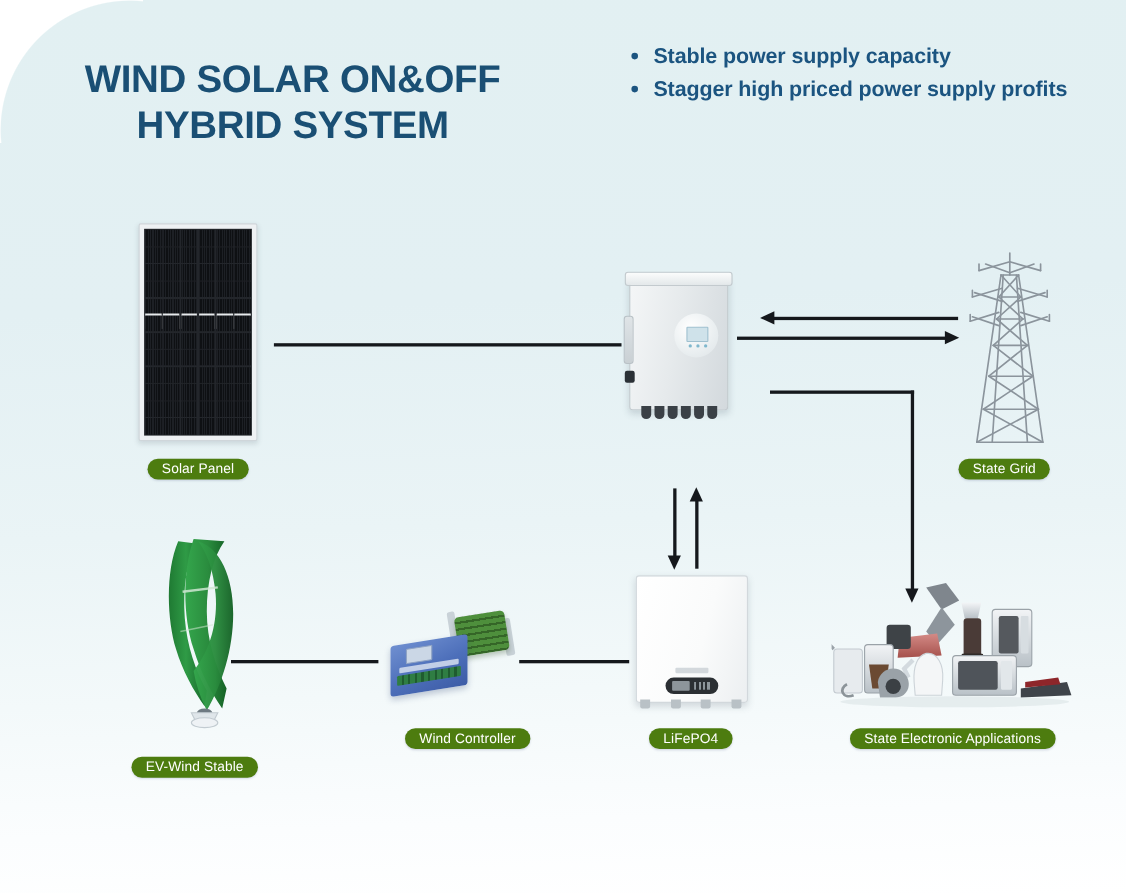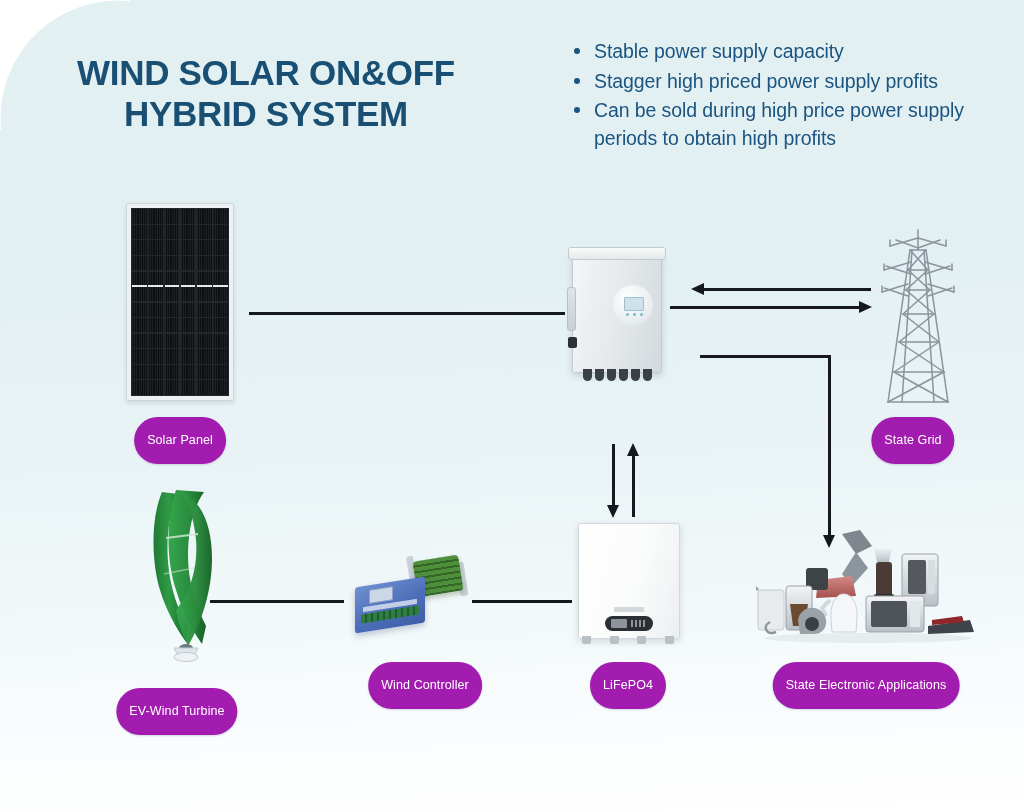--- a/index.html
+++ b/index.html
@@ -21,35 +21,35 @@
   }
 
   
   #title{
     position:absolute;left:56px;top:52px;width:420px;
     text-align:center;color:#1a4f74;
     font-size:35px;font-weight:bold;line-height:1.18;letter-spacing:-0.3px;
     white-space:pre-line;
   }
   #bullets{position:absolute;left:572px;top:38px;width:420px;color:#1b5480;}
-  #bullets ul{margin:0;padding:0;list-style:none;}
+  #bullets ul{margin:0;padding:0;list-style:none;font-weight:bold;}
   #bullets li{
     position:relative;padding-left:22px;margin-bottom:2px;
     font-size:19.5px;line-height:1.42;letter-spacing:-0.1px;
   }
   #bullets li:before{
     content:"";position:absolute;left:2px;top:10px;width:6px;height:6px;
     border-radius:50%;background:#1b5480;
   }
 
   
   .pill{
     position:absolute;transform:translateX(-50%);
-    background:#a21caf;color:#ffffff;border-radius:999px;
-    font-size:12.5px;line-height:19px;height:19px;padding:14px 13px;
+    background:#4d7c0f;color:#ffffff;border-radius:999px;
+    font-size:12.5px;line-height:19px;height:19px;padding:0 13px;
     white-space:nowrap;box-shadow:0 1px 2px rgba(40,50,110,.18);
     letter-spacing:.1px;
   }
 
   
   .hline{position:absolute;height:3px;background:#15181c;}
   .vline{position:absolute;width:3px;background:#15181c;}
   .arrow{position:absolute;width:0;height:0;}
   .arrow.left  {border-top:6.5px solid transparent;border-bottom:6.5px solid transparent;border-right:13px solid #15181c;}
   .arrow.right {border-top:6.5px solid transparent;border-bottom:6.5px solid transparent;border-left:13px solid #15181c;}
@@ -144,21 +144,20 @@
   <div id="bg"></div>
   <div id="bgmask"></div>
 
   <div id="title">WIND SOLAR ON&amp;OFF
 HYBRID SYSTEM</div>
 
   <div id="bullets">
     <ul>
       <li>Stable power supply capacity</li>
       <li>Stagger high priced power supply profits</li>
-      <li>Can be sold during high price power supply periods to obtain high profits</li>
     </ul>
   </div>
 
   <div class="hline" style="left:249px;top:312px;width:316px;"></div>
 
   <div class="hline" style="left:703px;top:288px;width:168px;"></div>
   <div class="arrow left" style="left:691px;top:283px;"></div>
 
   <div class="hline" style="left:670px;top:306px;width:190px;"></div>
   <div class="arrow right" style="left:859px;top:301px;"></div>
@@ -337,21 +336,21 @@
 
       <path d="M44 14 C64 20 76 46 76 80 C76 112 66 144 52 168 C46 156 42 144 40 132 C56 112 62 86 60 62 C58 40 52 24 44 14 Z" fill="url(#bladeB)" opacity="0.97"></path>
       <path d="M30 60 L62 56" stroke="#cfe6d2" stroke-width="2.2" fill="none" opacity=".85"></path>
       <path d="M28 96 L58 90" stroke="#cfe6d2" stroke-width="1.4" fill="none" opacity=".55"></path>
 
       <ellipse cx="50" cy="170" rx="7" ry="4" fill="#6e7a82"></ellipse>
       <path d="M38 170 L62 170 L58 178 L42 178 Z" fill="#dfe6ea" stroke="#c2cbd1" stroke-width="1"></path>
       <ellipse cx="50" cy="179" rx="12" ry="4.5" fill="#eef2f5" stroke="#c2cbd1" stroke-width="1"></ellipse>
     </svg>
   </div>
-  <div class="pill" style="left:177px;top:688px;">EV-Wind Turbine</div>
+  <div class="pill" style="left:177px;top:688px;">EV-Wind Stable</div>
 
   <div class="node" id="wind-controller">
     <div class="bracketL"></div>
     <div class="bracketR"></div>
     <div class="coil"></div>
     <div class="box"></div>
     <div class="lcd"></div>
     <div class="label"></div>
     <div class="strip"></div>
   </div>

